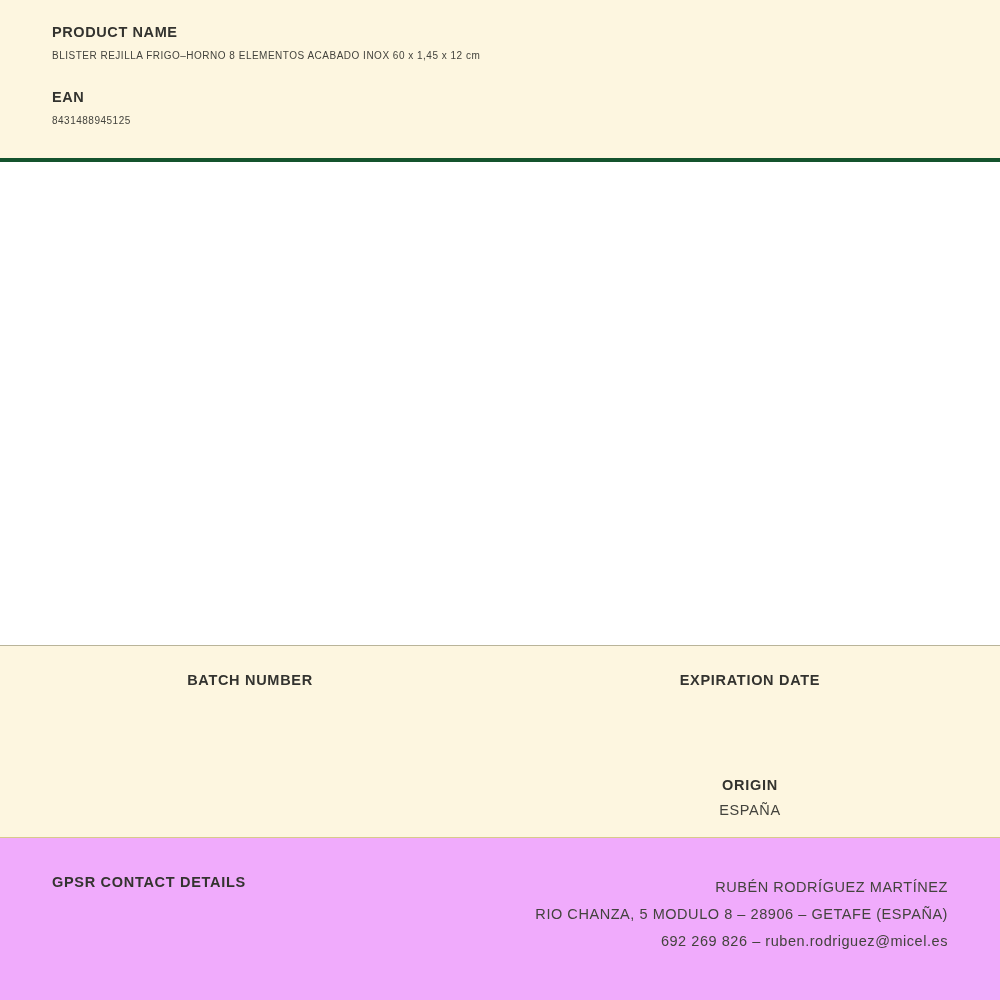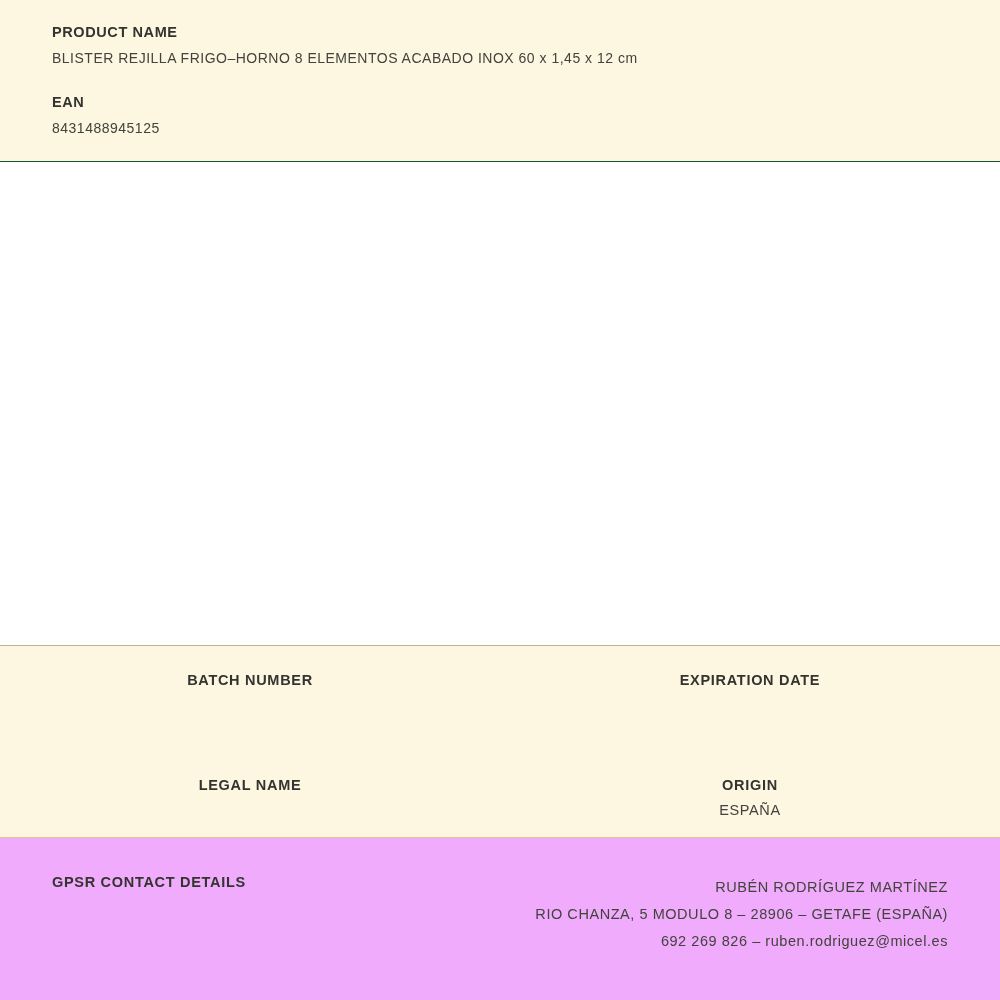--- a/index.html
+++ b/index.html
@@ -21,34 +21,34 @@
     display: flex;
     flex-direction: column;
   }
 
   
   .top-block {
     background: #fdf6e0;
     padding: 24px 0 0 0;
     height: 162px;
     box-sizing: border-box;
-    border-bottom: 1px solid #14532d;
+    border-bottom: 4px solid #14532d;
   }
   .field {
     padding-left: 52px;
   }
   .field-label {
     font-size: 14.5px;
     font-weight: bold;
     letter-spacing: 0.6px;
     color: #33332f;
     margin-bottom: 10px;
   }
   .field-value {
-    font-size: 14px;
+    font-size: 10px;
     letter-spacing: 0.5px;
     color: #43433d;
   }
   .field-gap {
     height: 28px;
   }
 
   
   .image-area {
     flex: 1;
@@ -144,21 +144,20 @@
         <div class="info-label">BATCH NUMBER</div>
         <div class="info-value"></div>
       </div>
       <div class="info-cell">
         <div class="info-label">EXPIRATION DATE</div>
         <div class="info-value"></div>
       </div>
     </div>
     <div class="info-row second">
       <div class="info-cell">
-        <div class="info-label">LEGAL NAME</div>
       </div>
       <div class="info-cell">
         <div class="info-label">ORIGIN</div>
         <div class="info-value">ESPAÑA</div>
       </div>
     </div>
   </div>
 
   <div class="footer">
     <div class="gpsr-title">GPSR CONTACT DETAILS</div>

